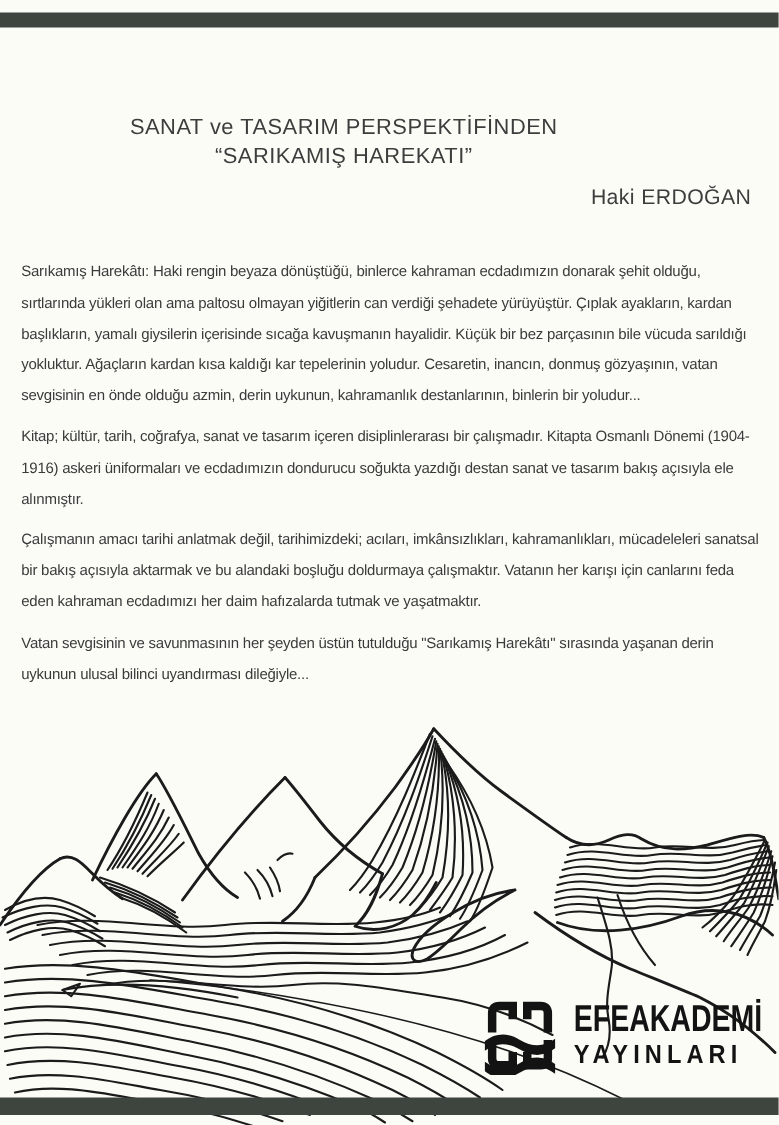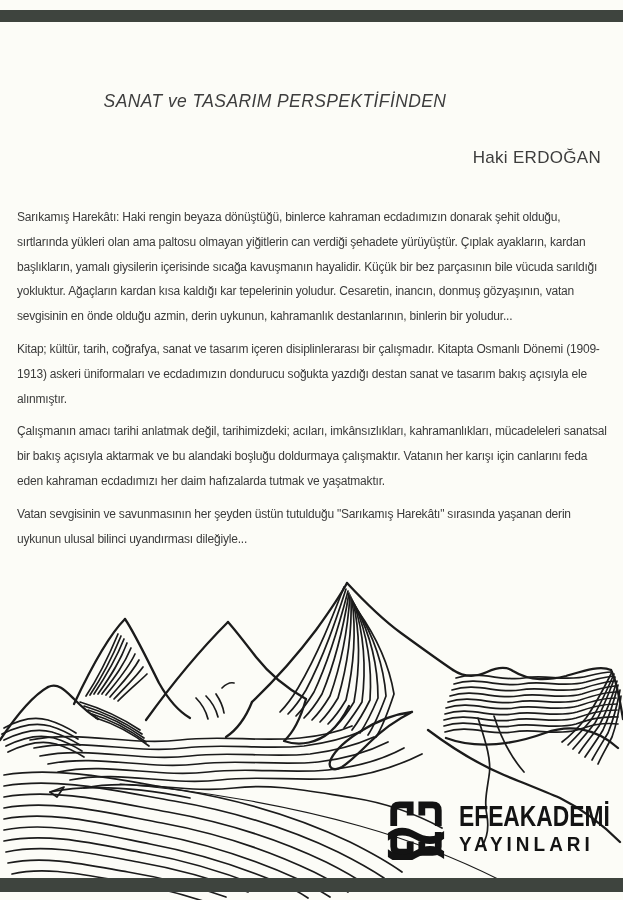--- a/index.html
+++ b/index.html
@@ -8,21 +8,21 @@
     background:#fcfcf7;
     font-family:"Liberation Sans", sans-serif;
     -webkit-font-smoothing:antialiased;
   }
   .frame-bar{position:absolute;left:0;width:623px;background:#3e443e;z-index:6;}
   .frame-bar.top{top:10px;height:12px;}
   .frame-bar.bottom{top:878px;height:14px;}
 
   .title-block{
     position:absolute;top:90px;left:0;width:550px;text-align:center;
-    color:#3d3d3d;font-size:17.5px;line-height:23px;letter-spacing:0.4px;font-style:italic;
+    color:#3d3d3d;font-size:17.5px;line-height:23px;letter-spacing:0.4px;
   }
   .author-line{
     position:absolute;top:148px;right:22px;
     color:#3d3d3d;font-size:17px;letter-spacing:0.3px;
   }
   .body-block{
     position:absolute;top:205px;left:17px;width:590px;
     color:#3b3b3b;font-size:12px;line-height:24.8px;
     letter-spacing:-0.2px;text-align:left;
   }
@@ -51,27 +51,28 @@
     transform:scaleX(0.9);transform-origin:left top;
   }
 </style>
 </head>
 <body>
 
 <div class="frame-bar top"></div>
 
 <div class="title-block">
   <div>SANAT ve TASARIM PERSPEKTİFİNDEN</div>
+  <div>“SARIKAMIŞ HAREKATI”</div>
 </div>
 
 <div class="author-line">Haki ERDOĞAN</div>
 
 <div class="body-block">
   <p>Sarıkamış Harekâtı: Haki rengin beyaza dönüştüğü, binlerce kahraman ecdadımızın donarak şehit olduğu, sırtlarında yükleri olan ama paltosu olmayan yiğitlerin can verdiği şehadete yürüyüştür. Çıplak ayakların, kardan başlıkların, yamalı giysilerin içerisinde sıcağa kavuşmanın hayalidir. Küçük bir bez parçasının bile vücuda sarıldığı yokluktur. Ağaçların kardan kısa kaldığı kar tepelerinin yoludur. Cesaretin, inancın, donmuş gözyaşının, vatan sevgisinin en önde olduğu azmin, derin uykunun, kahramanlık destanlarının, binlerin bir yoludur...</p>
-  <p>Kitap; kültür, tarih, coğrafya, sanat ve tasarım içeren disiplinlerarası bir çalışmadır. Kitapta Osmanlı Dönemi (1909-1913) askeri üniformaları ve ecdadımızın dondurucu soğukta yazdığı destan sanat ve tasarım bakış açısıyla ele alınmıştır.</p>
+  <p>Kitap; kültür, tarih, coğrafya, sanat ve tasarım içeren disiplinlerarası bir çalışmadır. Kitapta Osmanlı Dönemi (1904-1916) askeri üniformaları ve ecdadımızın dondurucu soğukta yazdığı destan sanat ve tasarım bakış açısıyla ele alınmıştır.</p>
   <p>Çalışmanın amacı tarihi anlatmak değil, tarihimizdeki; acıları, imkânsızlıkları, kahramanlıkları, mücadeleleri sanatsal bir bakış açısıyla aktarmak ve bu alandaki boşluğu doldurmaya çalışmaktır. Vatanın her karışı için canlarını feda eden kahraman ecdadımızı her daim hafızalarda tutmak ve yaşatmaktır.</p>
   <p>Vatan sevgisinin ve savunmasının her şeyden üstün tutulduğu "Sarıkamış Harekâtı" sırasında yaşanan derin uykunun ulusal bilinci uyandırması dileğiyle...</p>
 </div>
 
 <svg class="mountain-art" viewBox="0 0 623 330" xmlns="http://www.w3.org/2000/svg" aria-hidden="true">
 
   <path class="f" d="M238,148 C266,124 300,88 318,60 C330,42 340,26 347,13 C362,29 380,48 402,64 C424,80 442,93 455,101 C465,107 474,107 483,103 C495,97 505,96 512,101 C530,112 548,110 565,106 C582,102 600,96 611,101 C617,112 620,132 623,150 L623,240 L238,240 Z"></path>
   <path class="f" d="M146,150 C172,114 202,78 228,52 C236,61 246,74 256,87 C271,106 288,119 306,129 L312,136 L312,190 L146,190 Z"></path>
   <path class="f" d="M74,134 C90,100 110,64 125,49 C134,62 147,89 159,113 C168,129 178,141 190,148 L190,190 L74,190 Z"></path>
   <path class="f" d="M0,170 C14,149 32,126 48,117 C58,112 66,121 74,129 C82,137 90,144 98,149 L98,205 L0,205 Z"></path>

